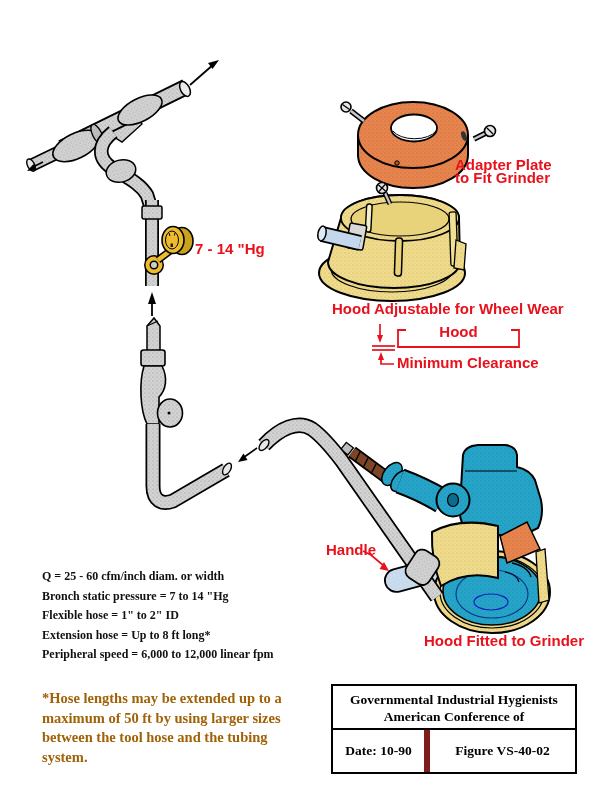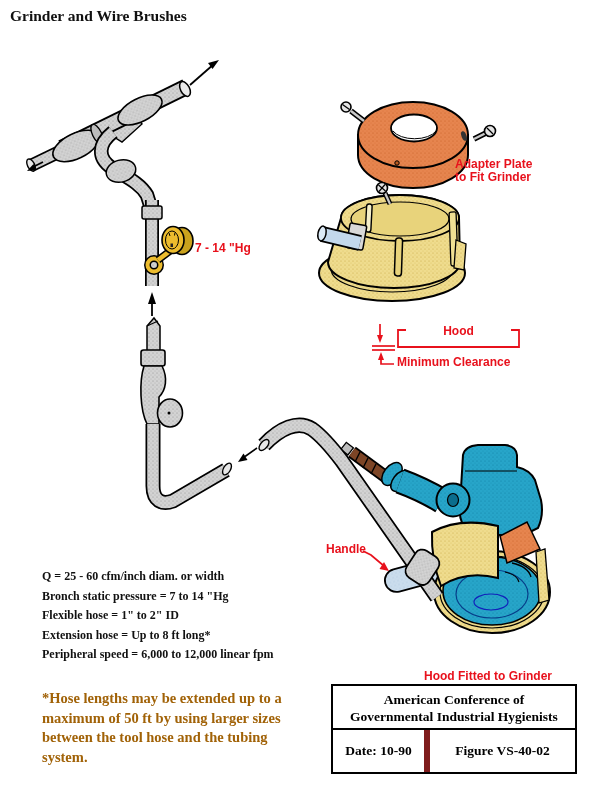--- a/index.html
+++ b/index.html
@@ -5,21 +5,21 @@
   html,body{margin:0;padding:0;background:#ffffff;}
   #stage{position:relative;width:600px;height:800px;background:#ffffff;overflow:hidden;
          font-family:"Liberation Serif", serif;}
   #art{position:absolute;left:0;top:0;width:600px;height:800px;}
   .abs{position:absolute;white-space:nowrap;}
   .title{font-weight:bold;font-size:15.5px;line-height:19px;color:#111;}
   .spec{font-weight:bold;font-size:12px;line-height:19.5px;color:#111;}
   .footnote{font-weight:bold;font-size:14.5px;line-height:19.5px;color:#a16207;
             white-space:normal;width:262px;}
   .redlbl{font-family:"Liberation Sans", sans-serif;font-weight:bold;
-          font-size:12px;line-height:13px;color:#e8111c;}
+          font-size:15px;line-height:13px;color:#e8111c;}
   .tblock{position:absolute;left:331px;top:684px;width:246px;height:90px;
           border:2px solid #000;box-sizing:border-box;background:#fff;}
   .tblock .hdr{height:44px;border-bottom:2px solid #000;text-align:center;
                font-weight:bold;font-size:13.5px;line-height:17px;padding-top:5px;
                box-sizing:border-box;}
   .tblock .row{display:flex;height:42px;}
   .tblock .cell{display:flex;align-items:center;justify-content:center;
                 font-weight:bold;font-size:13.5px;}
   .tblock .c1{width:97px;border-right:6px solid #7f1d1d;box-sizing:border-box;}
   .tblock .c2{flex:1;border-radius:16px;}
@@ -204,53 +204,53 @@
     <line x1="372" y1="350" x2="395" y2="350" stroke-width="1.7"></line>
     <polygon points="381,352 378,360 384,360" fill="#e8111c" stroke="none"></polygon>
     <path d="M381,358 L381,364 L394,364" stroke-width="1.7"></path>
     <path d="M406,330 L398,330 L398,347 L519,347 L519,330 L511,330" stroke-width="1.8"></path>
     <path d="M363,551 L371,555 L384,566" stroke-width="1.7"></path>
     <polygon points="389,571 379.5,569 384,562" fill="#e8111c" stroke="none"></polygon>
   </g>
 </svg>
 
   <div class="abs title" style="left:10px;top:6px;">
-    <div>Grinder and Wire Brushes</div>
   </div>
 
   <div class="abs redlbl" style="left:195px;top:242px;">7 - 14 "Hg</div>
 
   <div class="abs redlbl" style="left:455px;top:158px;">
     <div>Adapter Plate</div>
     <div>to Fit Grinder</div>
   </div>
 
+  <div class="abs redlbl" style="left:332px;top:302px;">Hood Adjustable for Wheel Wear</div>
 
   <div class="abs redlbl" style="left:398px;top:325px;width:121px;text-align:center;">Hood</div>
 
   <div class="abs redlbl" style="left:397px;top:356px;">Minimum Clearance</div>
 
   <div class="abs redlbl" style="left:326px;top:543px;">Handle</div>
 
-  <div class="abs redlbl" style="left:424px;top:634px;margin-top:36px;">Hood Fitted to Grinder</div>
+  <div class="abs redlbl" style="left:424px;top:634px;">Hood Fitted to Grinder</div>
 
   <div class="abs" style="left:42px;top:567px;">
     <div class="spec">Q = 25 - 60 cfm/inch diam. or width</div>
     <div class="spec">Bronch static pressure = 7 to 14 "Hg</div>
     <div class="spec">Flexible hose = 1" to 2" ID</div>
     <div class="spec">Extension hose = Up to 8 ft long*</div>
     <div class="spec">Peripheral speed = 6,000 to 12,000 linear fpm</div>
   </div>
 
   <div class="abs footnote" style="left:42px;top:689px;">*Hose lengths may be extended up to a maximum of 50 ft by using larger sizes between the tool hose and the tubing system.</div>
 
   <div class="tblock">
     <div class="hdr">
+      <div>Governmental Industrial Hygienists</div>
       <div>American Conference of</div>
-      <div>Governmental Industrial Hygienists</div>
     </div>
     <div class="row">
       <div class="cell c1">Date: 10-90</div>
       <div class="cell c2">Figure VS-40-02</div>
     </div>
   </div>
 
 </div>
 
 </body></html>

